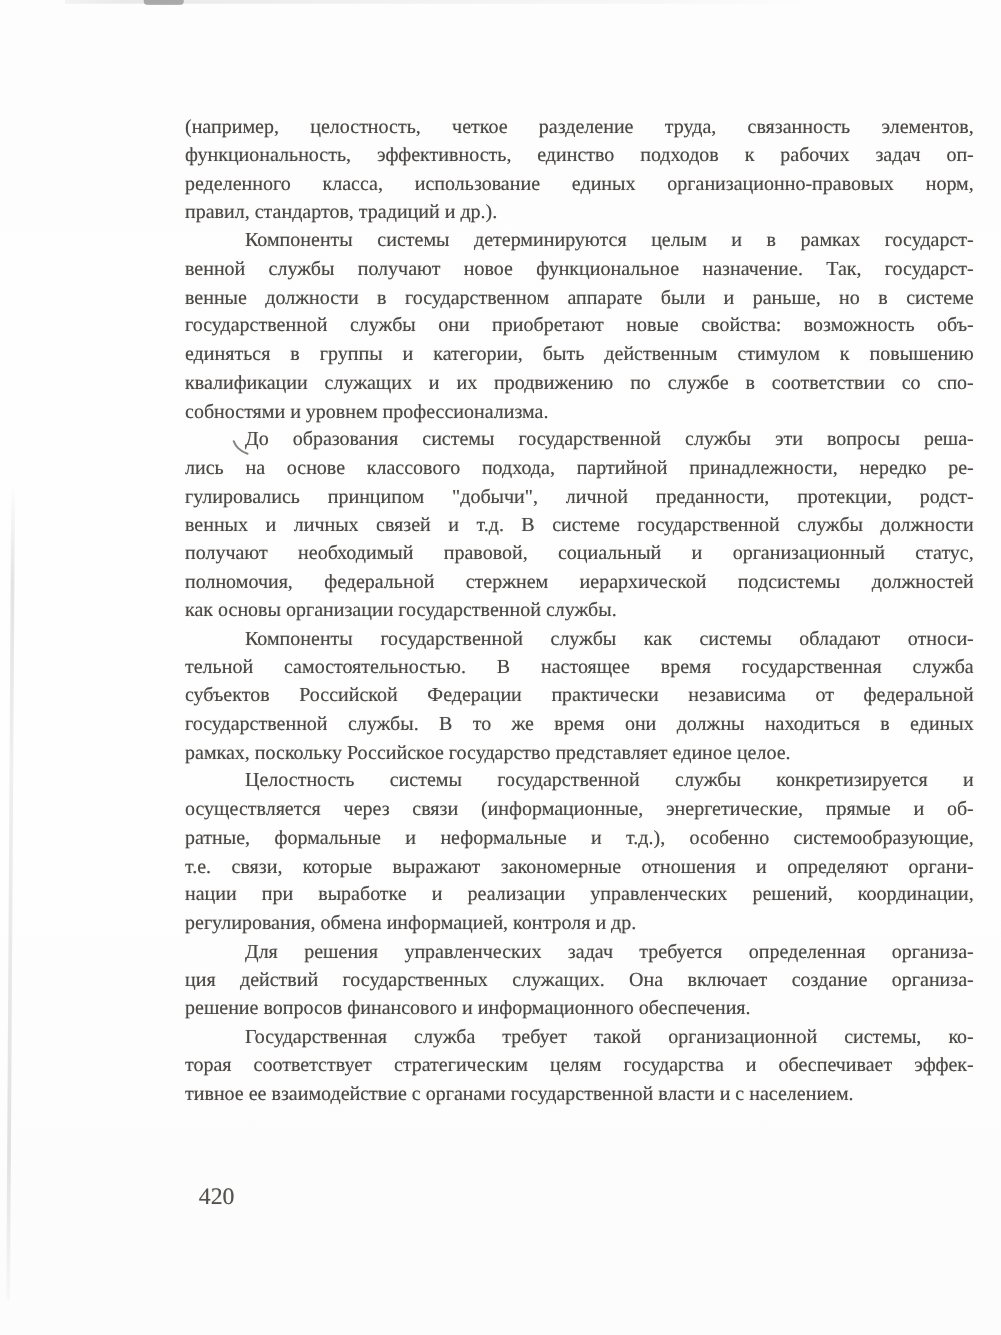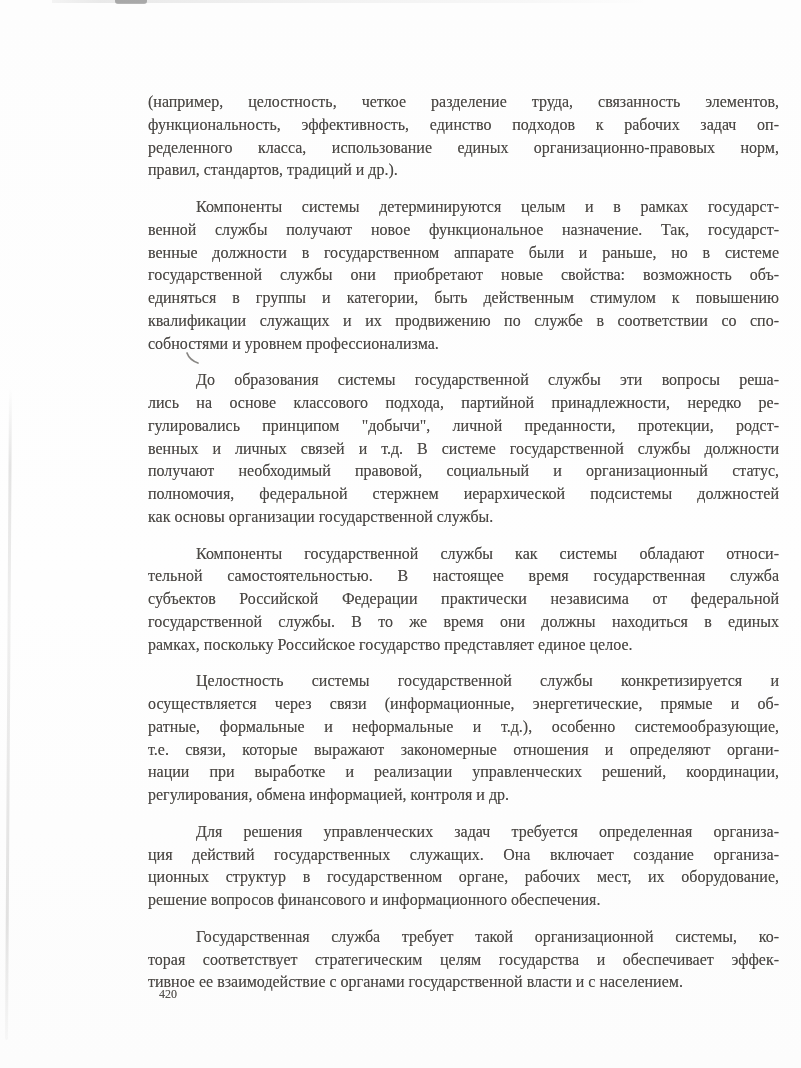--- a/index.html
+++ b/index.html
@@ -67,31 +67,30 @@
     text-shadow: 0 0 0.6px rgba(75,72,68,0.55);
   }
   .paragraph { margin: 0; }
   .text-line {
     height: 22.75px;
     overflow: hidden;
     text-align: justify;
     text-align-last: justify;
     white-space: normal;
   }
-  .text-line.first-indent { padding-left: 48px; margin-top: 14px; }
+  .text-line.first-indent { padding-left: 48px; }
   .text-line.para-last { text-align-last: left; }
 
   .page-number {
     position: absolute;
     left: 159px; top: 946px;
-    font-size: 12px;
+    font-size: 19px;
     line-height: 24px;
     color: #55524e;
     text-shadow: 0 0 0.6px rgba(80,77,73,0.5);
-    margin-top: 36px;
   }
 </style>
 </head>
 <body>
 
 <div class="scan-page">
 
   <div class="artifact-top-strip"></div>
   <div class="artifact-top-spot"></div>
   <div class="artifact-left-shadow"></div>
@@ -137,21 +136,20 @@
         <div class="text-line first-indent">Целостность системы государственной службы конкретизируется и</div>
         <div class="text-line">осуществляется через связи (информационные, энергетические, прямые и об-</div>
         <div class="text-line">ратные, формальные и неформальные и т.д.), особенно системообразующие,</div>
         <div class="text-line">т.е. связи, которые выражают закономерные отношения и определяют органи-</div>
         <div class="text-line">нации при выработке и реализации управленческих решений, координации,</div>
         <div class="text-line para-last">регулирования, обмена информацией, контроля и др.</div>
       </div>
       <div class="paragraph">
         <div class="text-line first-indent">Для решения управленческих задач требуется определенная организа-</div>
         <div class="text-line">ция действий государственных служащих. Она включает создание организа-</div>
-        <div class="text-line">ционных структур в государственном органе, рабочих мест, их оборудование,</div>
         <div class="text-line para-last">решение вопросов финансового и информационного обеспечения.</div>
       </div>
       <div class="paragraph">
         <div class="text-line first-indent">Государственная служба требует такой организационной системы, ко-</div>
         <div class="text-line">торая соответствует стратегическим целям государства и обеспечивает эффек-</div>
         <div class="text-line para-last">тивное ее взаимодействие с органами государственной власти и с населением.</div>
       </div>
     </div>
 
   <div class="page-number">420</div>

